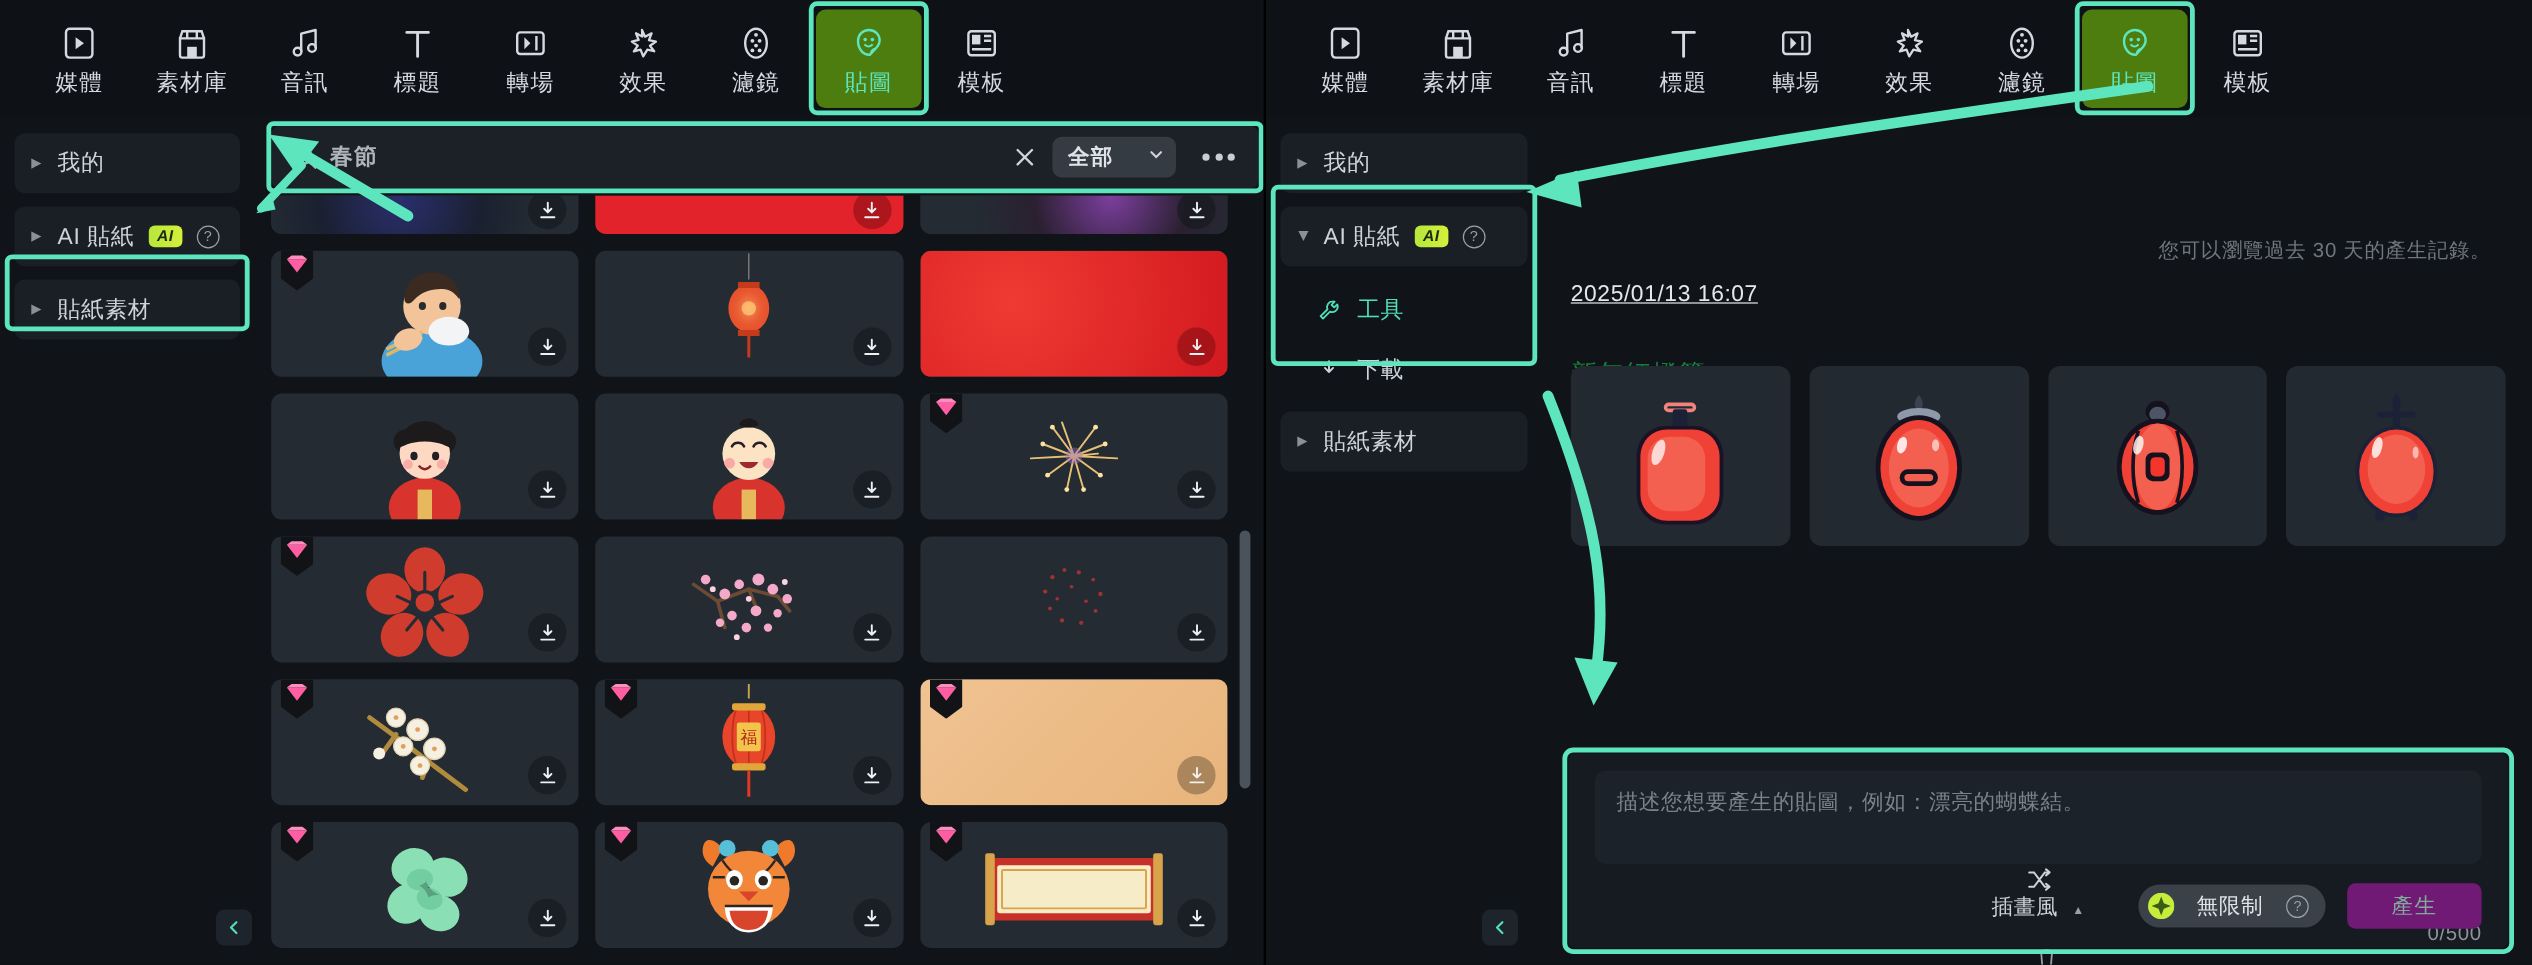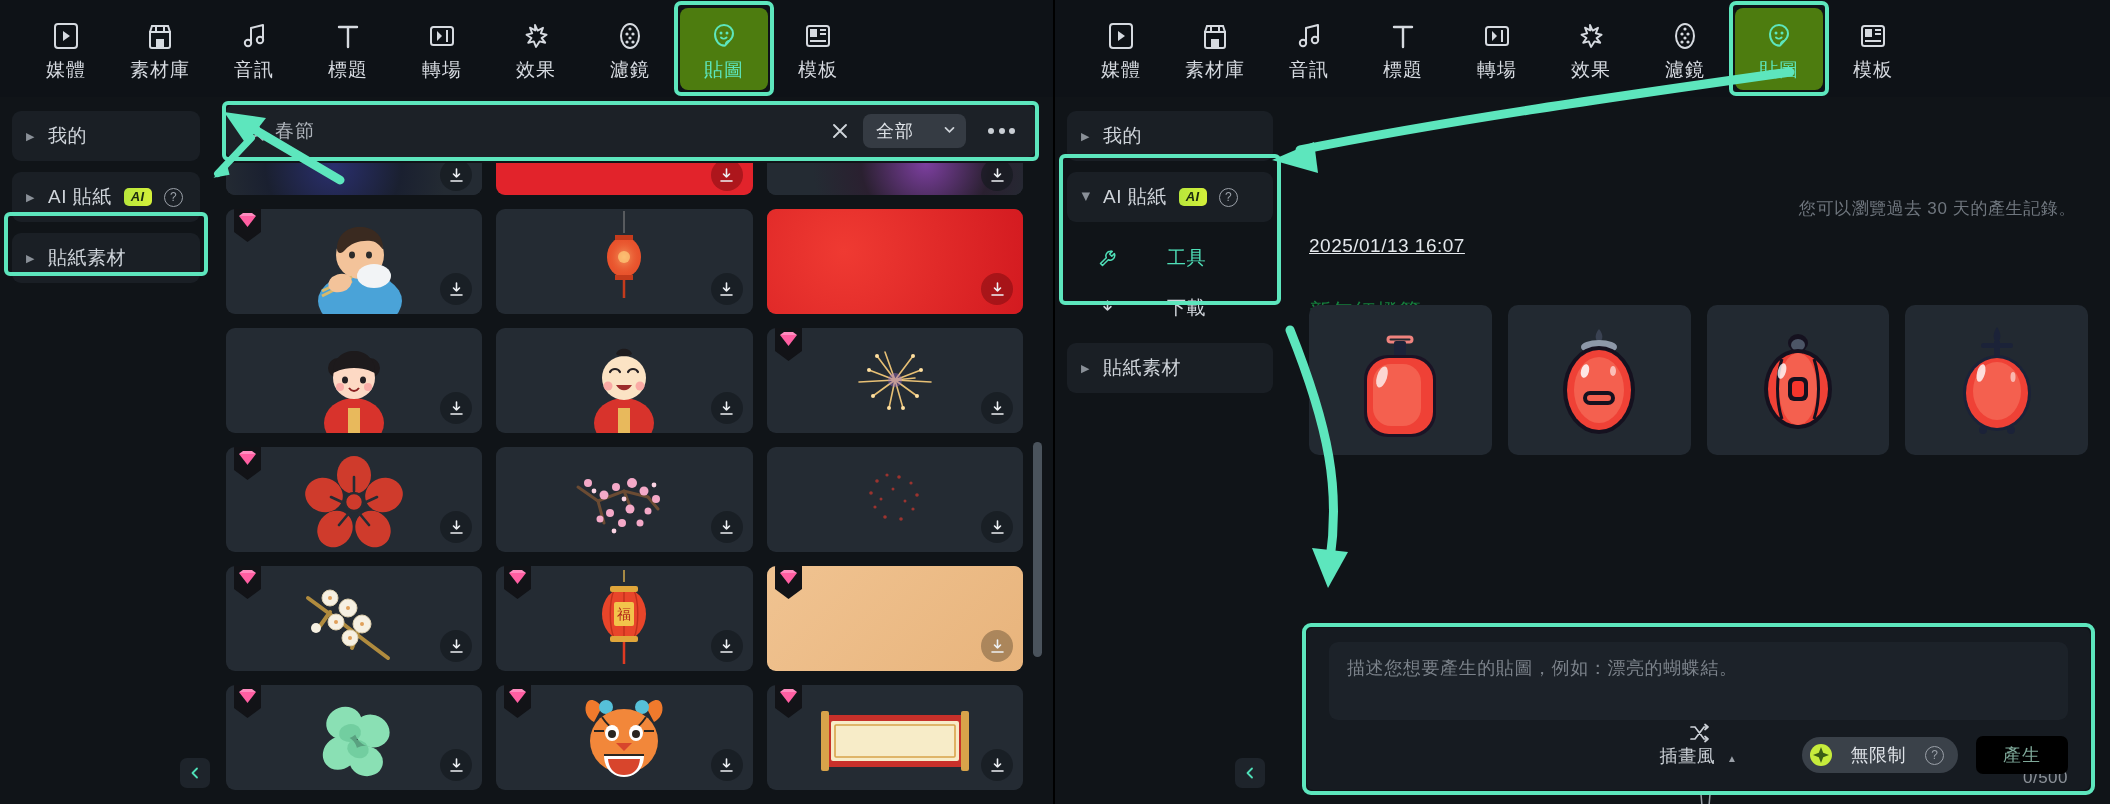--- a/index.html
+++ b/index.html
@@ -60,30 +60,30 @@
   }
   .help-icon {
     width: 19px; height: 19px; border-radius: 50%; border: 1.6px solid #9aa0a8;
     color: #9aa0a8; font-size: 12px; display: flex; align-items: center;
     justify-content: center; line-height: 1; cursor: pointer;
   }
   .side-sub {
     height: 50px; display: flex; align-items: center; gap: 13px;
     padding-left: 30px; cursor: pointer;
   }
-  .side-sub .sublabel { font-size: 19px; letter-spacing: .5px; color: #cfd4da; margin-left: 36px; }
+  .side-sub .sublabel { font-size: 19px; letter-spacing: .5px; color: #cfd4da; }
   .side-sub.sel .sublabel { color: #4fe0b8; }
   .side-sub .subicon { width: 21px; height: 21px; display:block; }
 
   .hl-box { position: absolute; border: 4px solid #5de6bd; border-radius: 6px; pointer-events: none; z-index: 9; }
 
   
   .content { flex: 1; position: relative; background: #101418; overflow: hidden; }
 
-  .searchbar-wrap { position: absolute; left: 14px; top: 8px; right: 18px; height: 40px; }
+  .searchbar-wrap { position: absolute; left: 14px; top: 8px; right: 4px; height: 40px; font-weight: bold; }
   .searchbar {
     height: 52px; background: #1c2127; border-radius: 7px;
     display: flex; align-items: center; padding: 0 14px 0 18px; gap: 10px;
   }
   .search-ic { width: 21px; height: 21px; flex: 0 0 21px; }
   .search-txt { flex: 1; font-size: 19px; color: #aeb4bb; letter-spacing: 1px; }
   .x-btn { width: 26px; height: 26px; cursor: pointer; flex: 0 0 26px; }
   .filter-sel {
     background: #353b43; border-radius: 8px; height: 34px; padding: 0 9px 0 13px;
     display: flex; align-items: center; gap: 28px; cursor: pointer;
@@ -163,21 +163,21 @@
   .prompt-actions {
     position: absolute; right: 22px; bottom: 16px; display: flex; align-items: center; gap: 18px;
   }
   .quota {
     height: 36px; border-radius: 18px; background: #3a4149; display: flex;
     align-items: center; gap: 19px; padding: 0 14px 0 8px; cursor: pointer;
   }
   .quota .sp { width: 22px; height: 22px; }
   .quota .qt { font-size: 18px; color: #dfe3e8; letter-spacing: .5px; }
   .gen-btn {
-    width: 92px; height: 38px; border-radius: 7px; background: #000000;
+    width: 112px; height: 38px; border-radius: 7px; background: #701a75;
     color: #7fa99a; font-size: 18px; letter-spacing: 1px;
     display: flex; align-items: center; justify-content: center; cursor: pointer;
   }
 
   
   .anno { position: absolute; inset: 0; pointer-events: none; z-index: 20; }
 </style>
 </head>
 <body>
 

